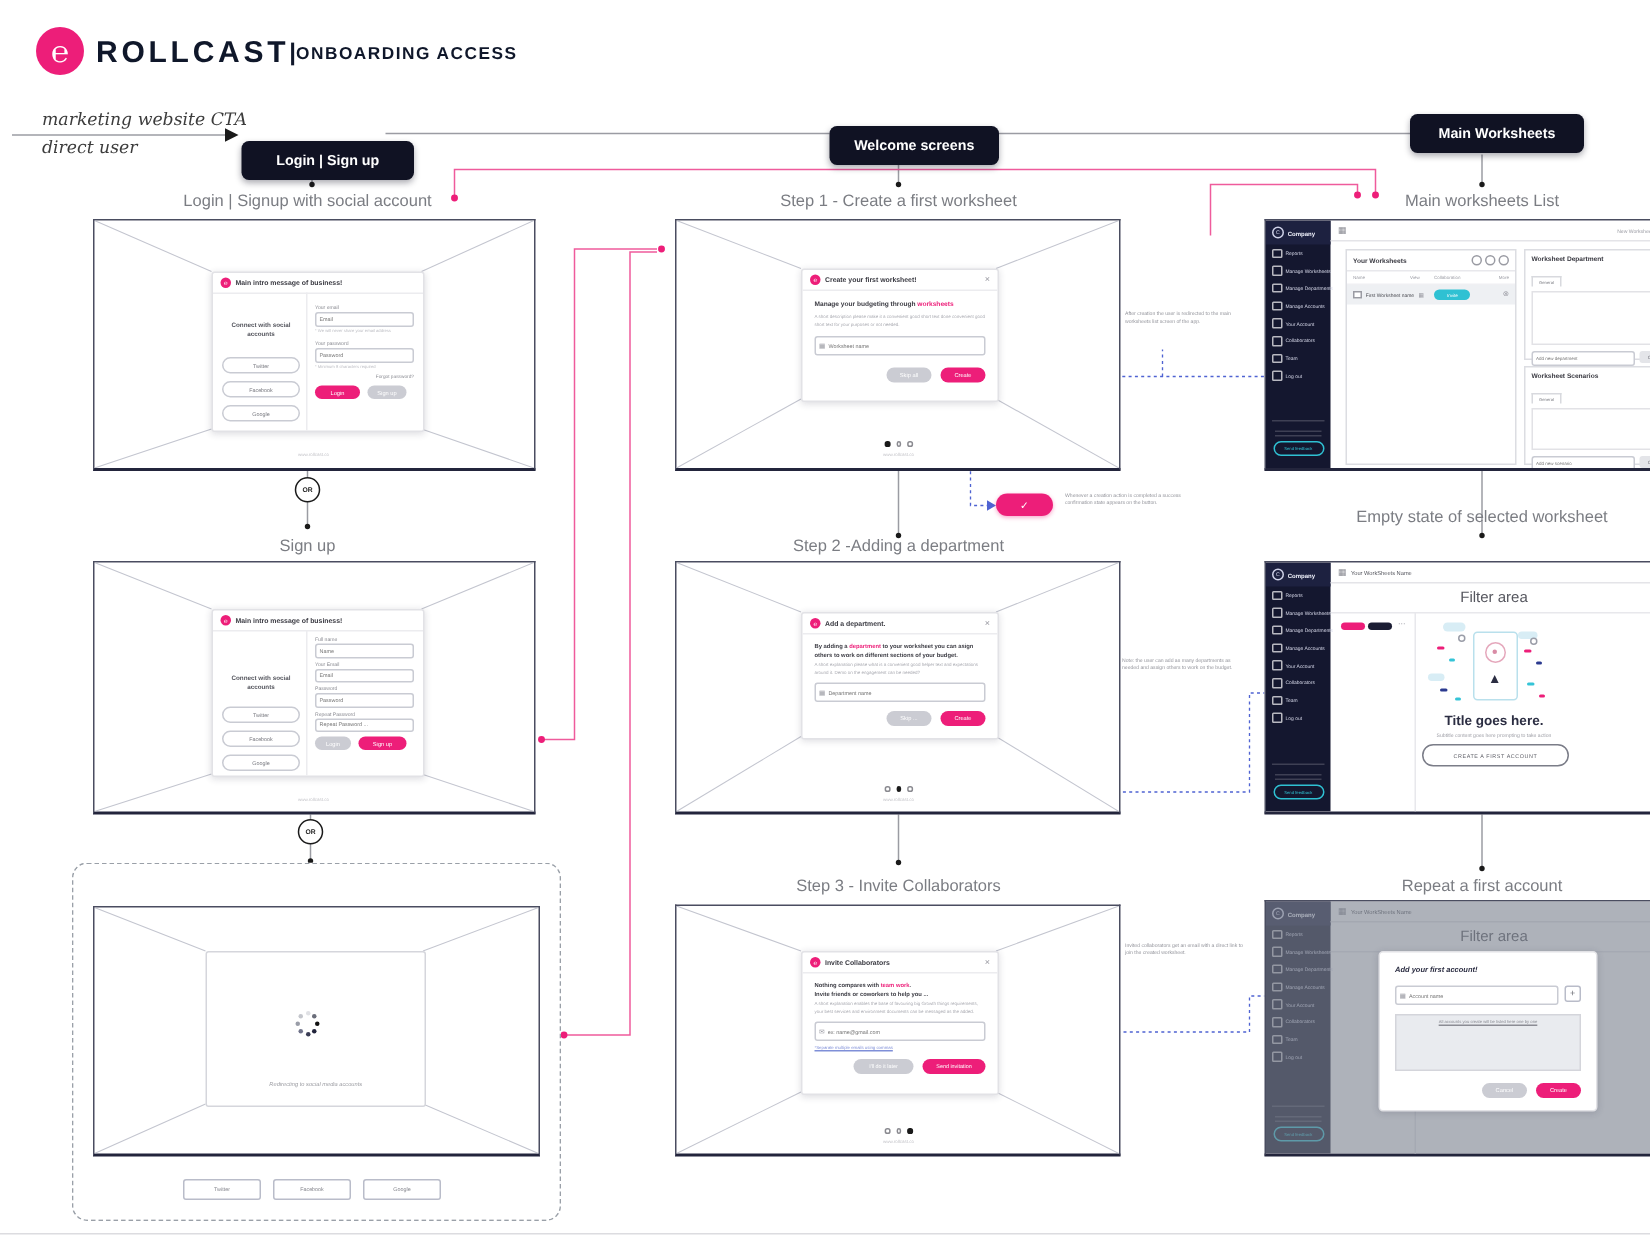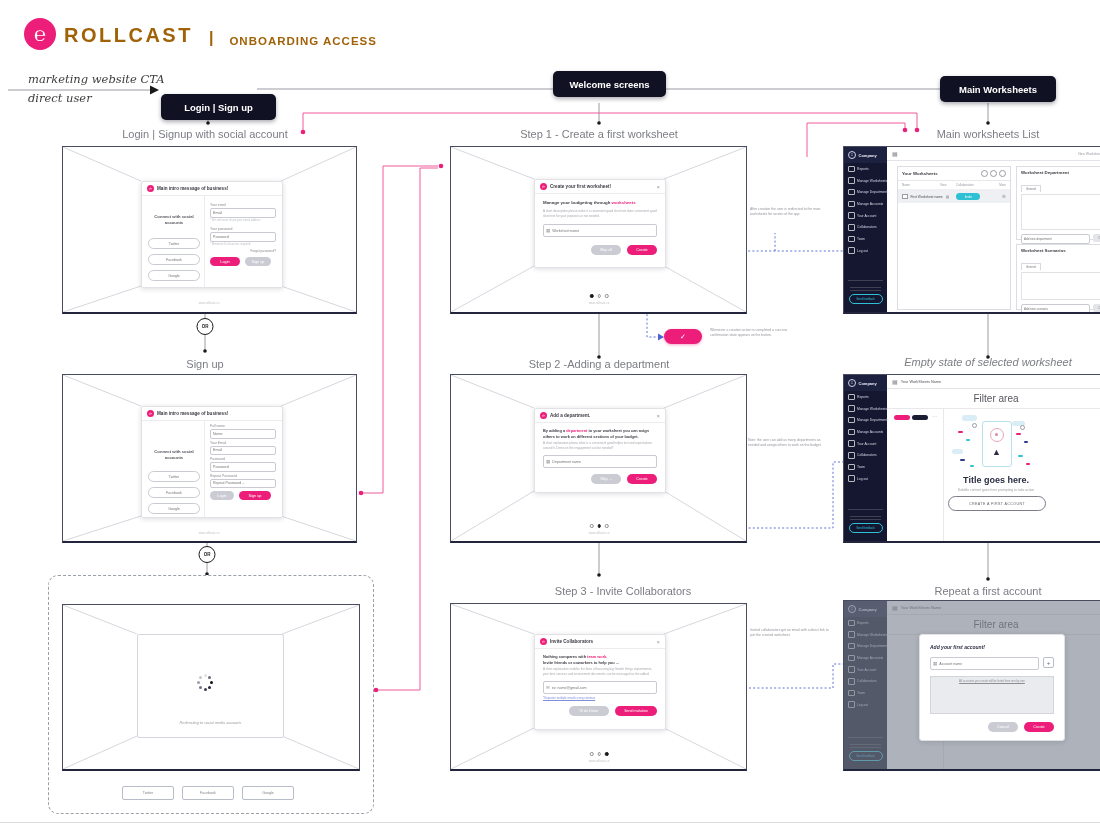--- a/index.html
+++ b/index.html
@@ -3,21 +3,21 @@
 <meta charset="utf-8">
 <style>
   html,body{margin:0;padding:0;background:#fff;}
   #canvas{position:relative;width:1100px;height:825px;background:#fff;overflow:hidden;
           font-family:"Liberation Sans",sans-serif;}
   .abs{position:absolute;}
   
   .logo-circle{position:absolute;left:24px;top:18px;width:32px;height:32px;border-radius:50%;
     background:#ed1e79;color:#fff;display:flex;align-items:center;justify-content:center;
     font-size:20px;font-weight:bold;font-family:"DejaVu Serif",serif;}
-  .brand-row{position:absolute;left:64px;top:24px;display:flex;align-items:flex-end;gap:16px;color:#a16207;}
+  .brand-row{position:absolute;left:64px;top:24px;display:flex;align-items:center;gap:0;color:#0f172a;}
   .brand{font-size:20px;font-weight:bold;letter-spacing:2.5px;}
   .brand-sep{font-size:16px;font-weight:bold;}
   .brand-sub{font-size:11.5px;font-weight:bold;letter-spacing:1px;}
   
   .hand{position:absolute;font-family:"DejaVu Serif",serif;font-style:italic;font-size:11.5px;color:#3c3c3c;}
   
   .navbtn{position:absolute;height:26px;background:#101223;border-radius:5px;color:#fff;
     font-size:9.5px;font-weight:bold;display:flex;align-items:center;justify-content:center;
     box-shadow:0 2px 4px rgba(16,18,35,.35);padding:0 10px;}
   
@@ -173,30 +173,30 @@
   <div class="brand-row">
     <span class="brand">ROLLCAST</span>
     <span class="brand-sep">|</span>
     <span class="brand-sub">ONBOARDING ACCESS</span>
   </div>
 
   <div class="hand" style="left:28px;top:72px;">marketing website CTA</div>
   <div class="hand" style="left:28px;top:91px;">direct user</div>
 
   <div class="navbtn" style="left:161px;top:94px;width:95px;">Login | Sign up</div>
-  <div class="navbtn" style="left:553px;top:71px;width:93px;">Welcome screens</div>
+  <div class="navbtn" style="left:553px;top:84px;width:93px;">Welcome screens</div>
   <div class="navbtn" style="left:940px;top:76px;width:96px;">Main Worksheets</div>
 
   <div class="t" style="left:205px;top:128px;">Login | Signup with social account</div>
   <div class="t" style="left:205px;top:358px;">Sign up</div>
   <div class="t" style="left:599px;top:128px;">Step 1 - Create a first worksheet</div>
   <div class="t" style="left:599px;top:358px;">Step 2 -Adding a department</div>
-  <div class="t" style="left:623px;top:585px;">Step 3 - Invite Collaborators</div>
+  <div class="t" style="left:599px;top:585px;">Step 3 - Invite Collaborators</div>
   <div class="t" style="left:988px;top:128px;">Main worksheets List</div>
-  <div class="t" style="left:988px;top:356px;font-style:italic;">Empty state of selected worksheet</div>
+  <div class="t" style="left:988px;top:339px;">Empty state of selected worksheet</div>
   <div class="t" style="left:988px;top:585px;">Repeat a first account</div>
 
   <div class="wf" style="left:62px;top:146px;width:293px;height:165px;">
     <svg class="diag" width="293" height="165">
       <g stroke="#c3c5cf" stroke-width="0.7">
         <line x1="0" y1="0" x2="78" y2="34"></line>
           <line x1="293" y1="0" x2="218" y2="34"></line>
         <line x1="0" y1="165" x2="78" y2="139"></line>
           <line x1="293" y1="165" x2="218" y2="139"></line>
       </g>

